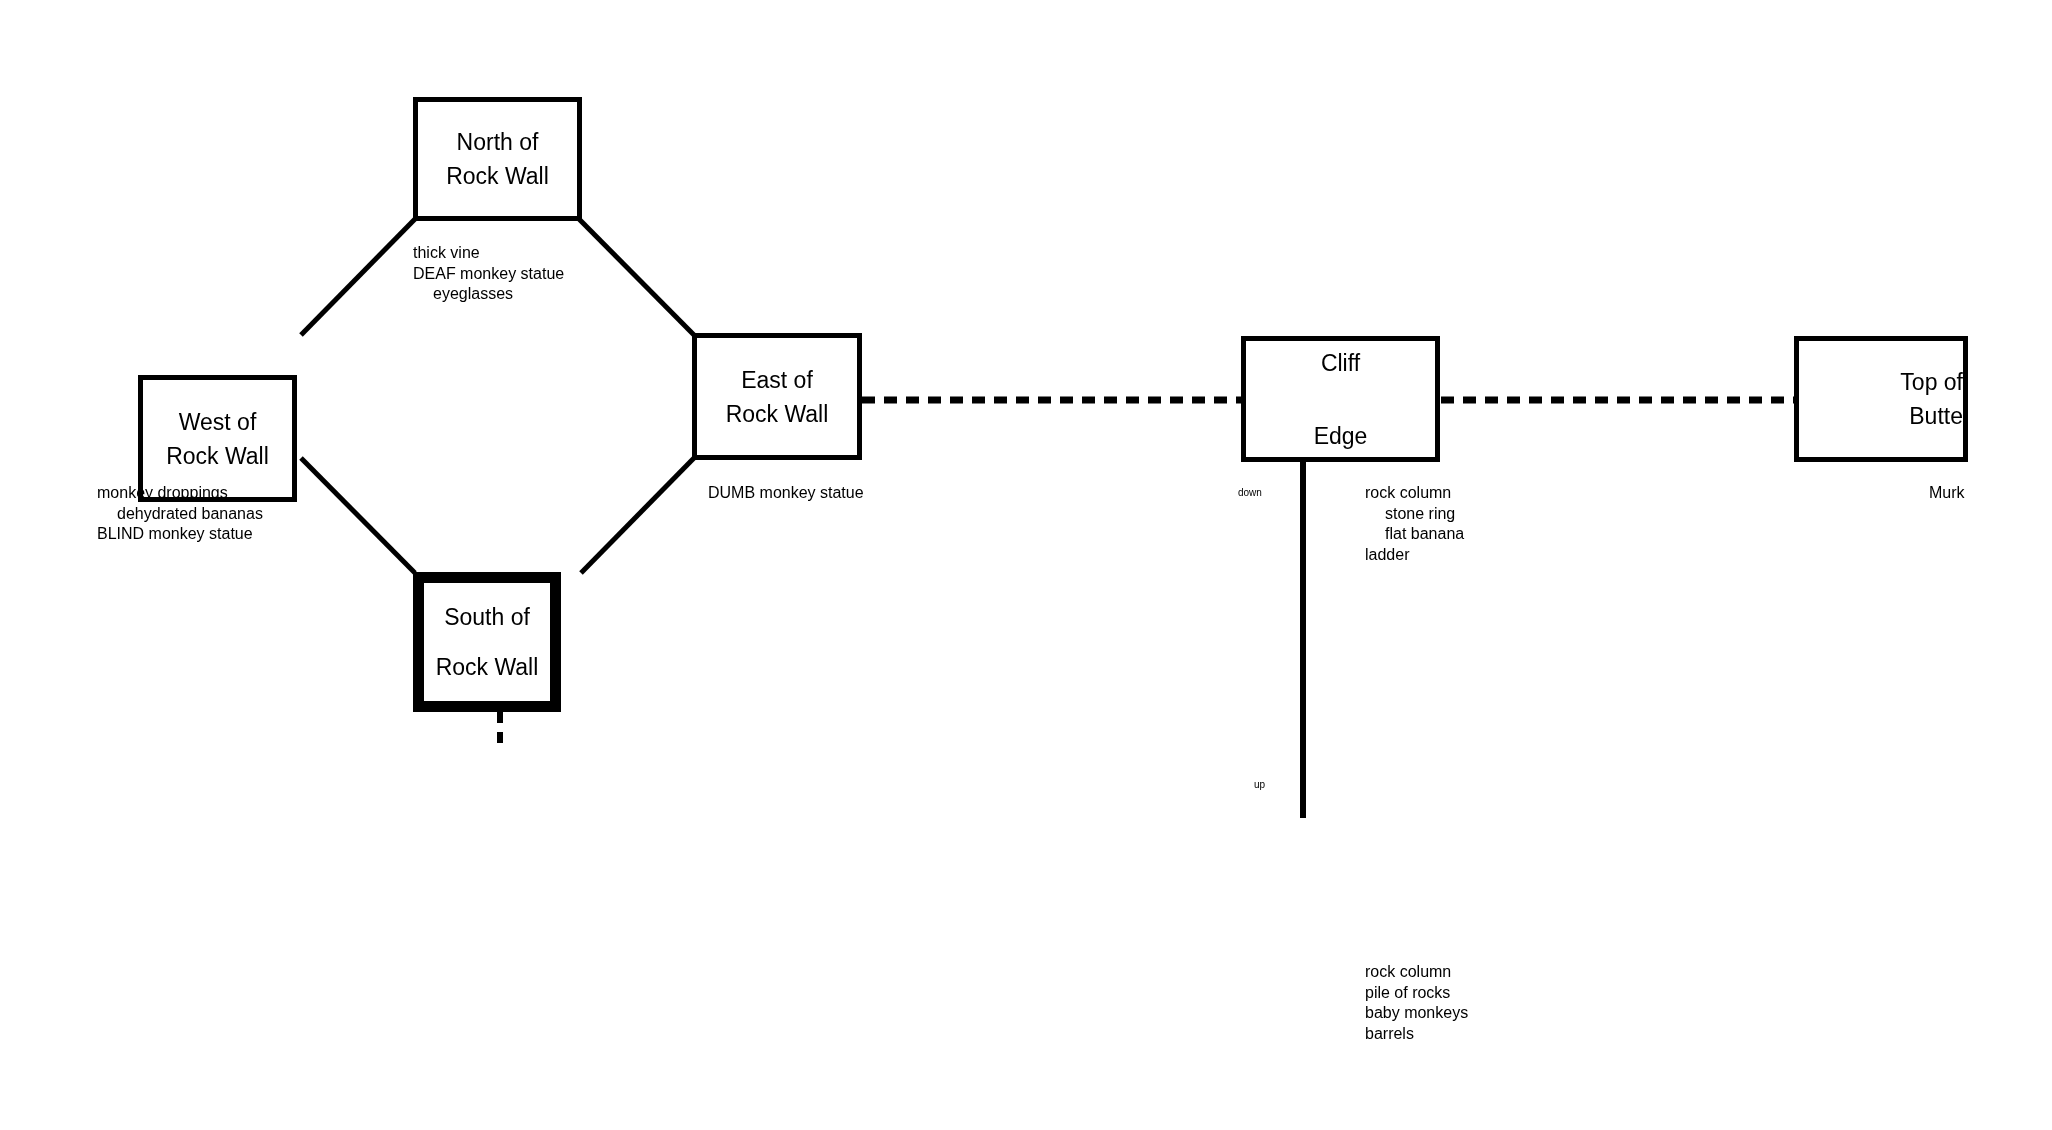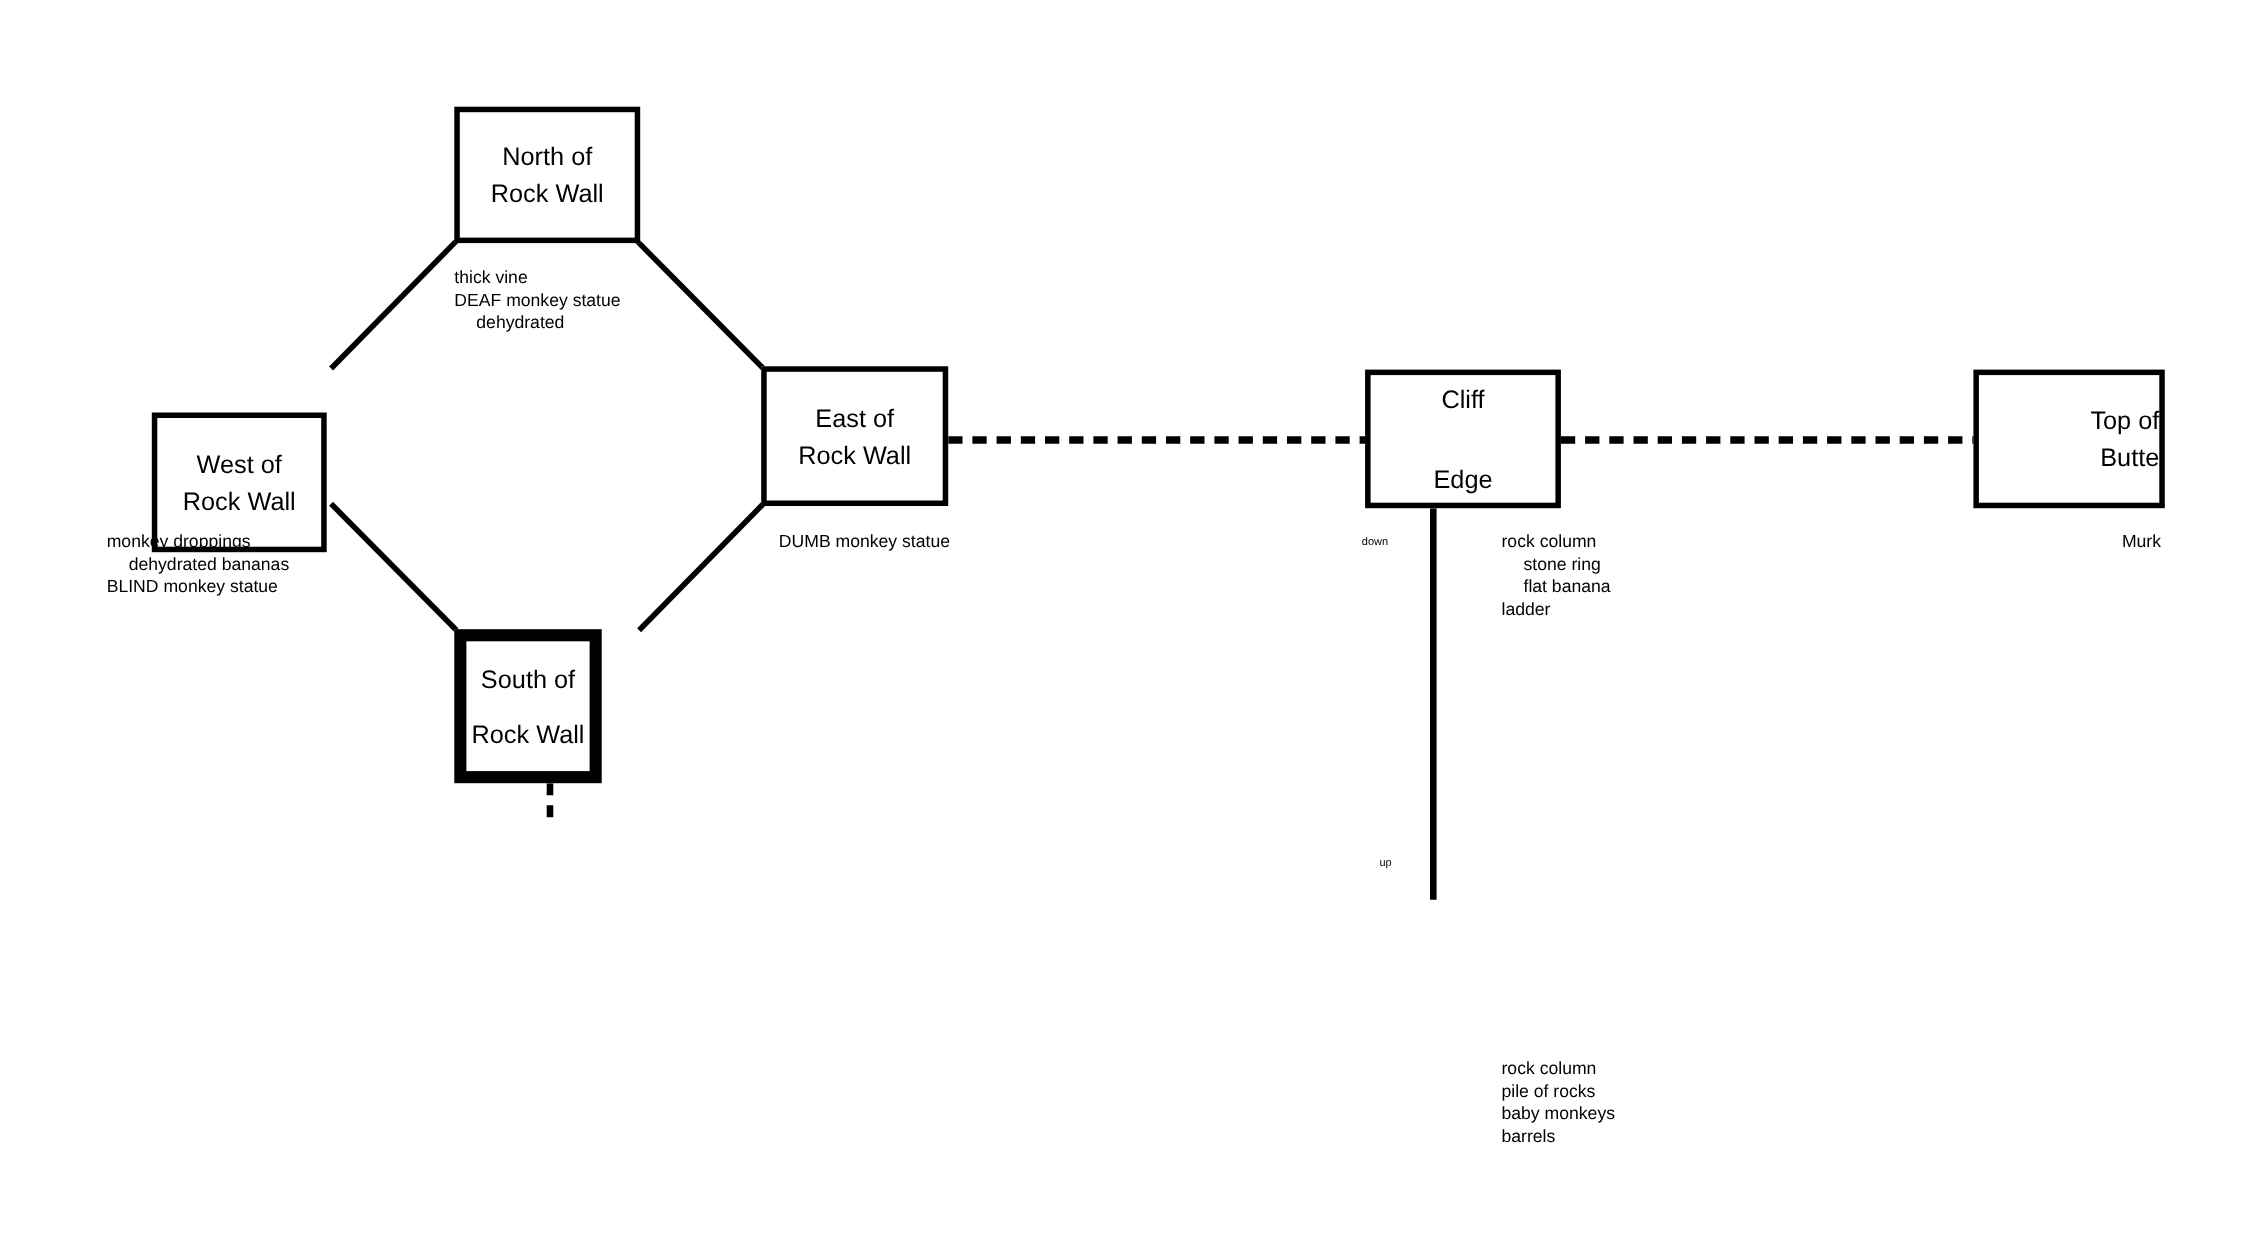--- a/index.html
+++ b/index.html
@@ -102,40 +102,40 @@
   <div class="room" style="left:138px; top:333px; width:159px; height:127px;margin-top:42px;">
     <span class="room-line">West of</span>
     <span class="room-line">Rock Wall</span>
   </div>
 
   <div class="room" style="left:692px; top:333px; width:170px; height:127px;text-align:center;">
     <span class="room-line">East of</span>
     <span class="room-line">Rock Wall</span>
   </div>
 
-  <div class="room current" style="left:413px; top:572px; width:134px; height:140px;gap:16px;">
+  <div class="room current" style="left:413px; top:572px; width:148px; height:140px;gap:16px;">
     <span class="room-line">South of</span>
     <span class="room-line">Rock Wall</span>
   </div>
 
-  <div class="room" style="left:1241px; top:336px; width:178px; height:126px;gap:39px;">
+  <div class="room" style="left:1241px; top:336px; width:199px; height:126px;gap:39px;">
     <span class="room-line">Cliff</span>
     <span class="room-line">Edge</span>
   </div>
 
   <div class="room" style="left:1794px; top:336px; width:174px; height:126px;align-items:flex-end;">
     <span class="room-line">Top of</span>
     <span class="room-line">Butte</span>
   </div>
 
 
   <div class="item-list" style="left:413px; top:243px;">
     <span class="item ind-1">thick vine</span>
     <span class="item ind-1">DEAF monkey statue</span>
-    <span class="item ind-2">dehydrated</span>
+    <span class="item ind-2">eyeglasses</span>
   </div>
 
   <div class="item-list" style="left:97px; top:483px;">
     <span class="item ind-1">monkey droppings</span>
     <span class="item ind-2">dehydrated bananas</span>
     <span class="item ind-1">BLIND monkey statue</span>
   </div>
 
   <div class="item-list" style="left:692px; top:483px;margin-left:16px;">
     <span class="item ind-1">DUMB monkey statue</span>

